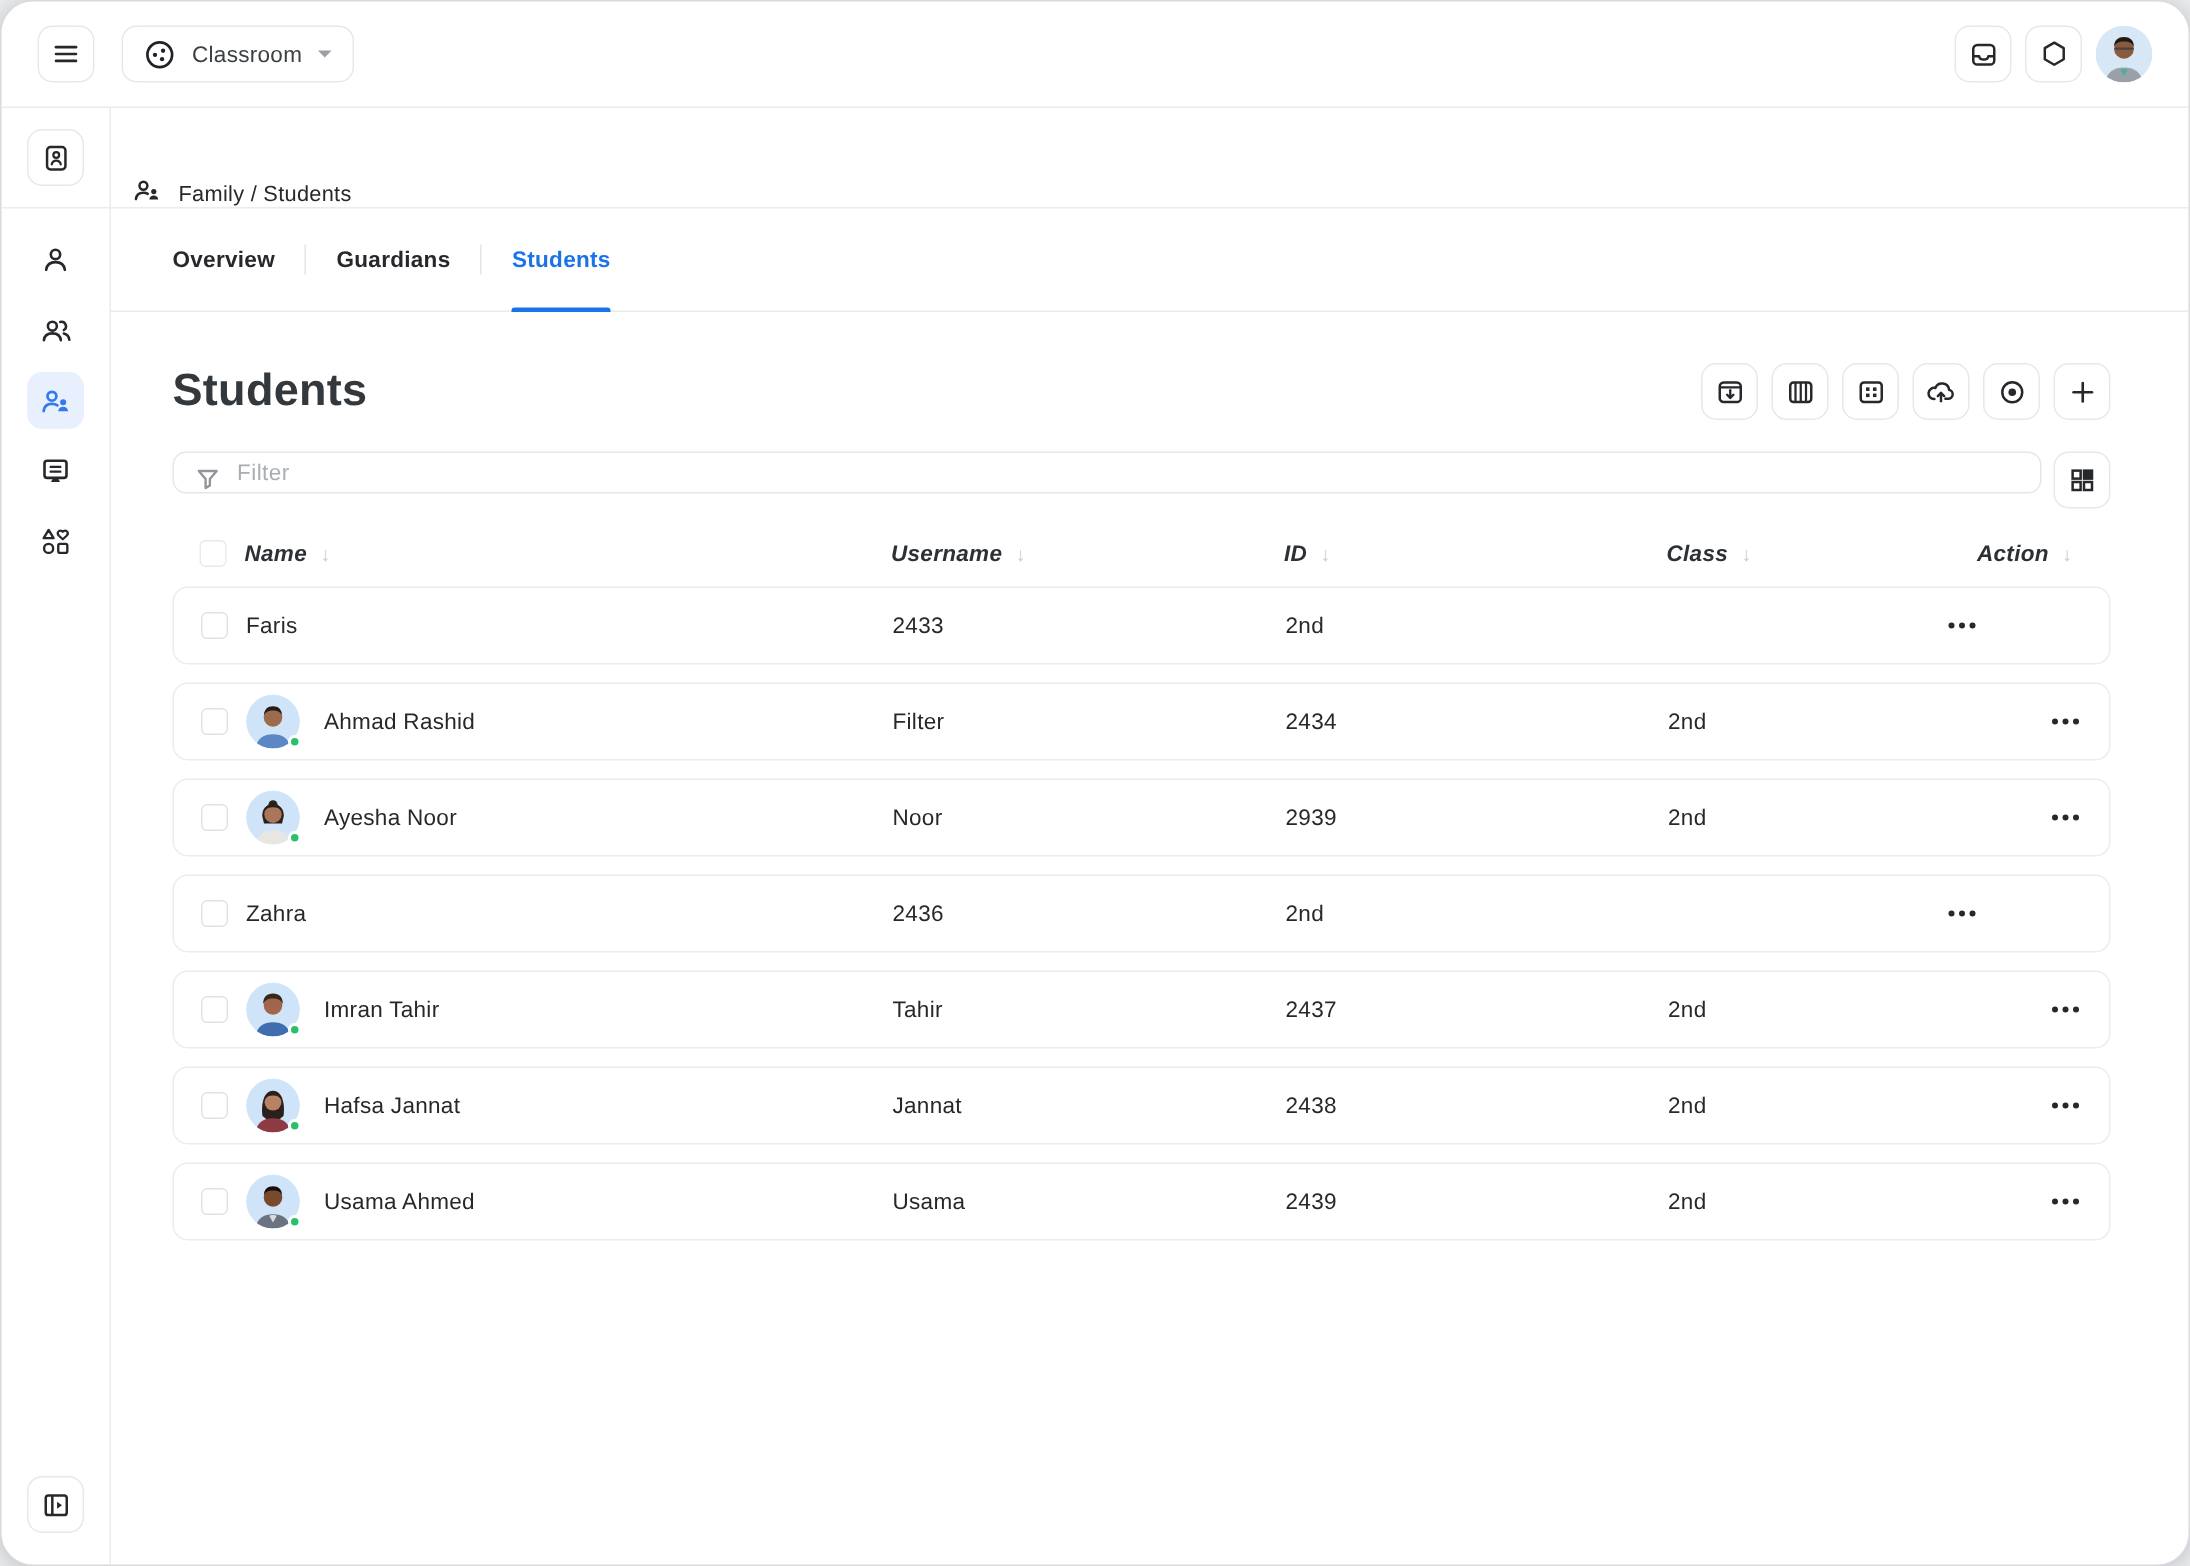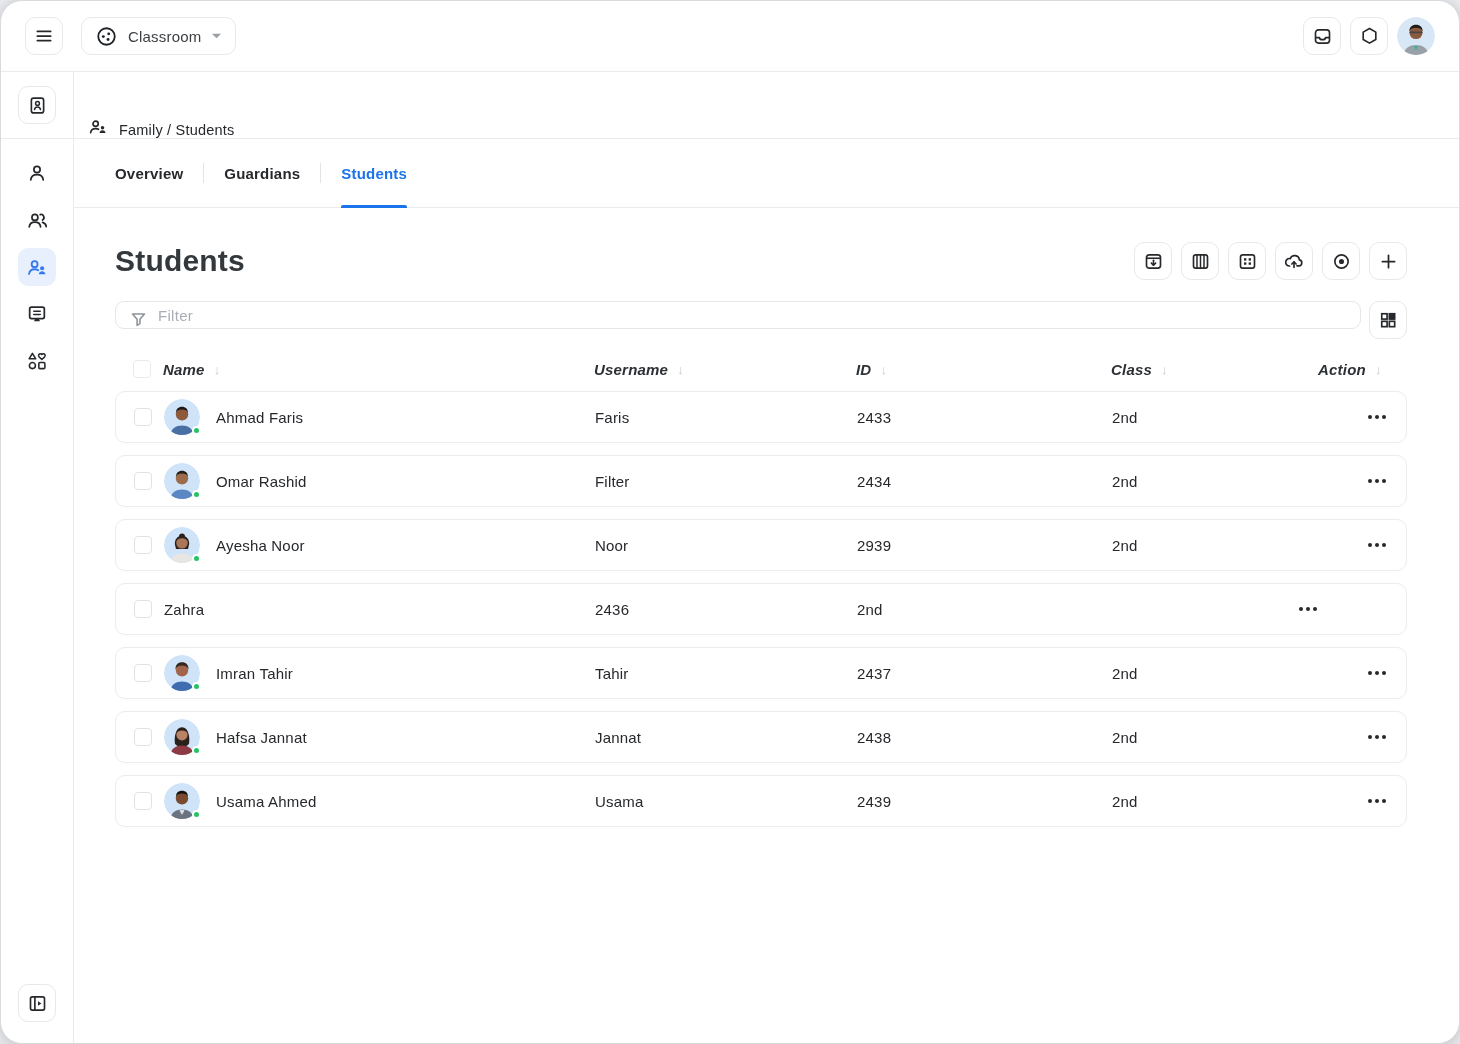--- a/index.html
+++ b/index.html
@@ -302,32 +302,20 @@
           <div class="th">
               <span>Action</span>
               <span class="sort">↓</span>
             </div>
         </div>
 
         <div>
 
           <div class="tgrid row-card">
             <div class="checkbox"></div>
-            <div class="cell name-cell">
-              <span class="avatar">
-                <svg class="ph" viewBox="0 0 36 36">
-                    <circle cx="18" cy="18" r="18" fill="#cfe4f9"></circle>
-                    <circle cx="18" cy="15.3" r="6.2" fill="#8d5a3b"></circle>
-                    <path d="M11.9 14c.2-4.1 2.5-6.2 6.1-6.2s5.9 2.1 6.1 6.2c-1-2.4-3-3.4-6.1-3.4s-5.1 1-6.1 3.4z" fill="#1f1a17"></path>
-                    <path d="M6.3 36c.9-6.7 5.7-9.5 11.7-9.5S28.8 29.3 29.7 36z" fill="#4a6fa5"></path>
-                  </svg>
-                <i class="dot"></i>
-              </span>
-              <span>Ahmad Faris</span>
-            </div>
             <div class="cell">Faris</div>
             <div class="cell">2433</div>
             <div class="cell">2nd</div>
             <div class="actions">
                 <i></i>
                 <i></i>
                 <i></i>
               </div>
           </div>
 
@@ -336,21 +324,21 @@
             <div class="cell name-cell">
               <span class="avatar">
                 <svg class="ph" viewBox="0 0 36 36">
                     <circle cx="18" cy="18" r="18" fill="#cfe4f9"></circle>
                     <circle cx="18" cy="15.3" r="6.2" fill="#9c6b4a"></circle>
                     <path d="M11.9 14c.2-4.1 2.5-6.2 6.1-6.2s5.9 2.1 6.1 6.2c-1-2.4-3-3.4-6.1-3.4s-5.1 1-6.1 3.4z" fill="#241d18"></path>
                     <path d="M6.3 36c.9-6.7 5.7-9.5 11.7-9.5S28.8 29.3 29.7 36z" fill="#5b87c5"></path>
                   </svg>
                 <i class="dot"></i>
               </span>
-              <span>Omar Rashid</span>
+              <span>Ahmad Rashid</span>
             </div>
             <div class="cell">Filter</div>
             <div class="cell">2434</div>
             <div class="cell">2nd</div>
             <div class="actions">
                 <i></i>
                 <i></i>
                 <i></i>
               </div>
           </div>

